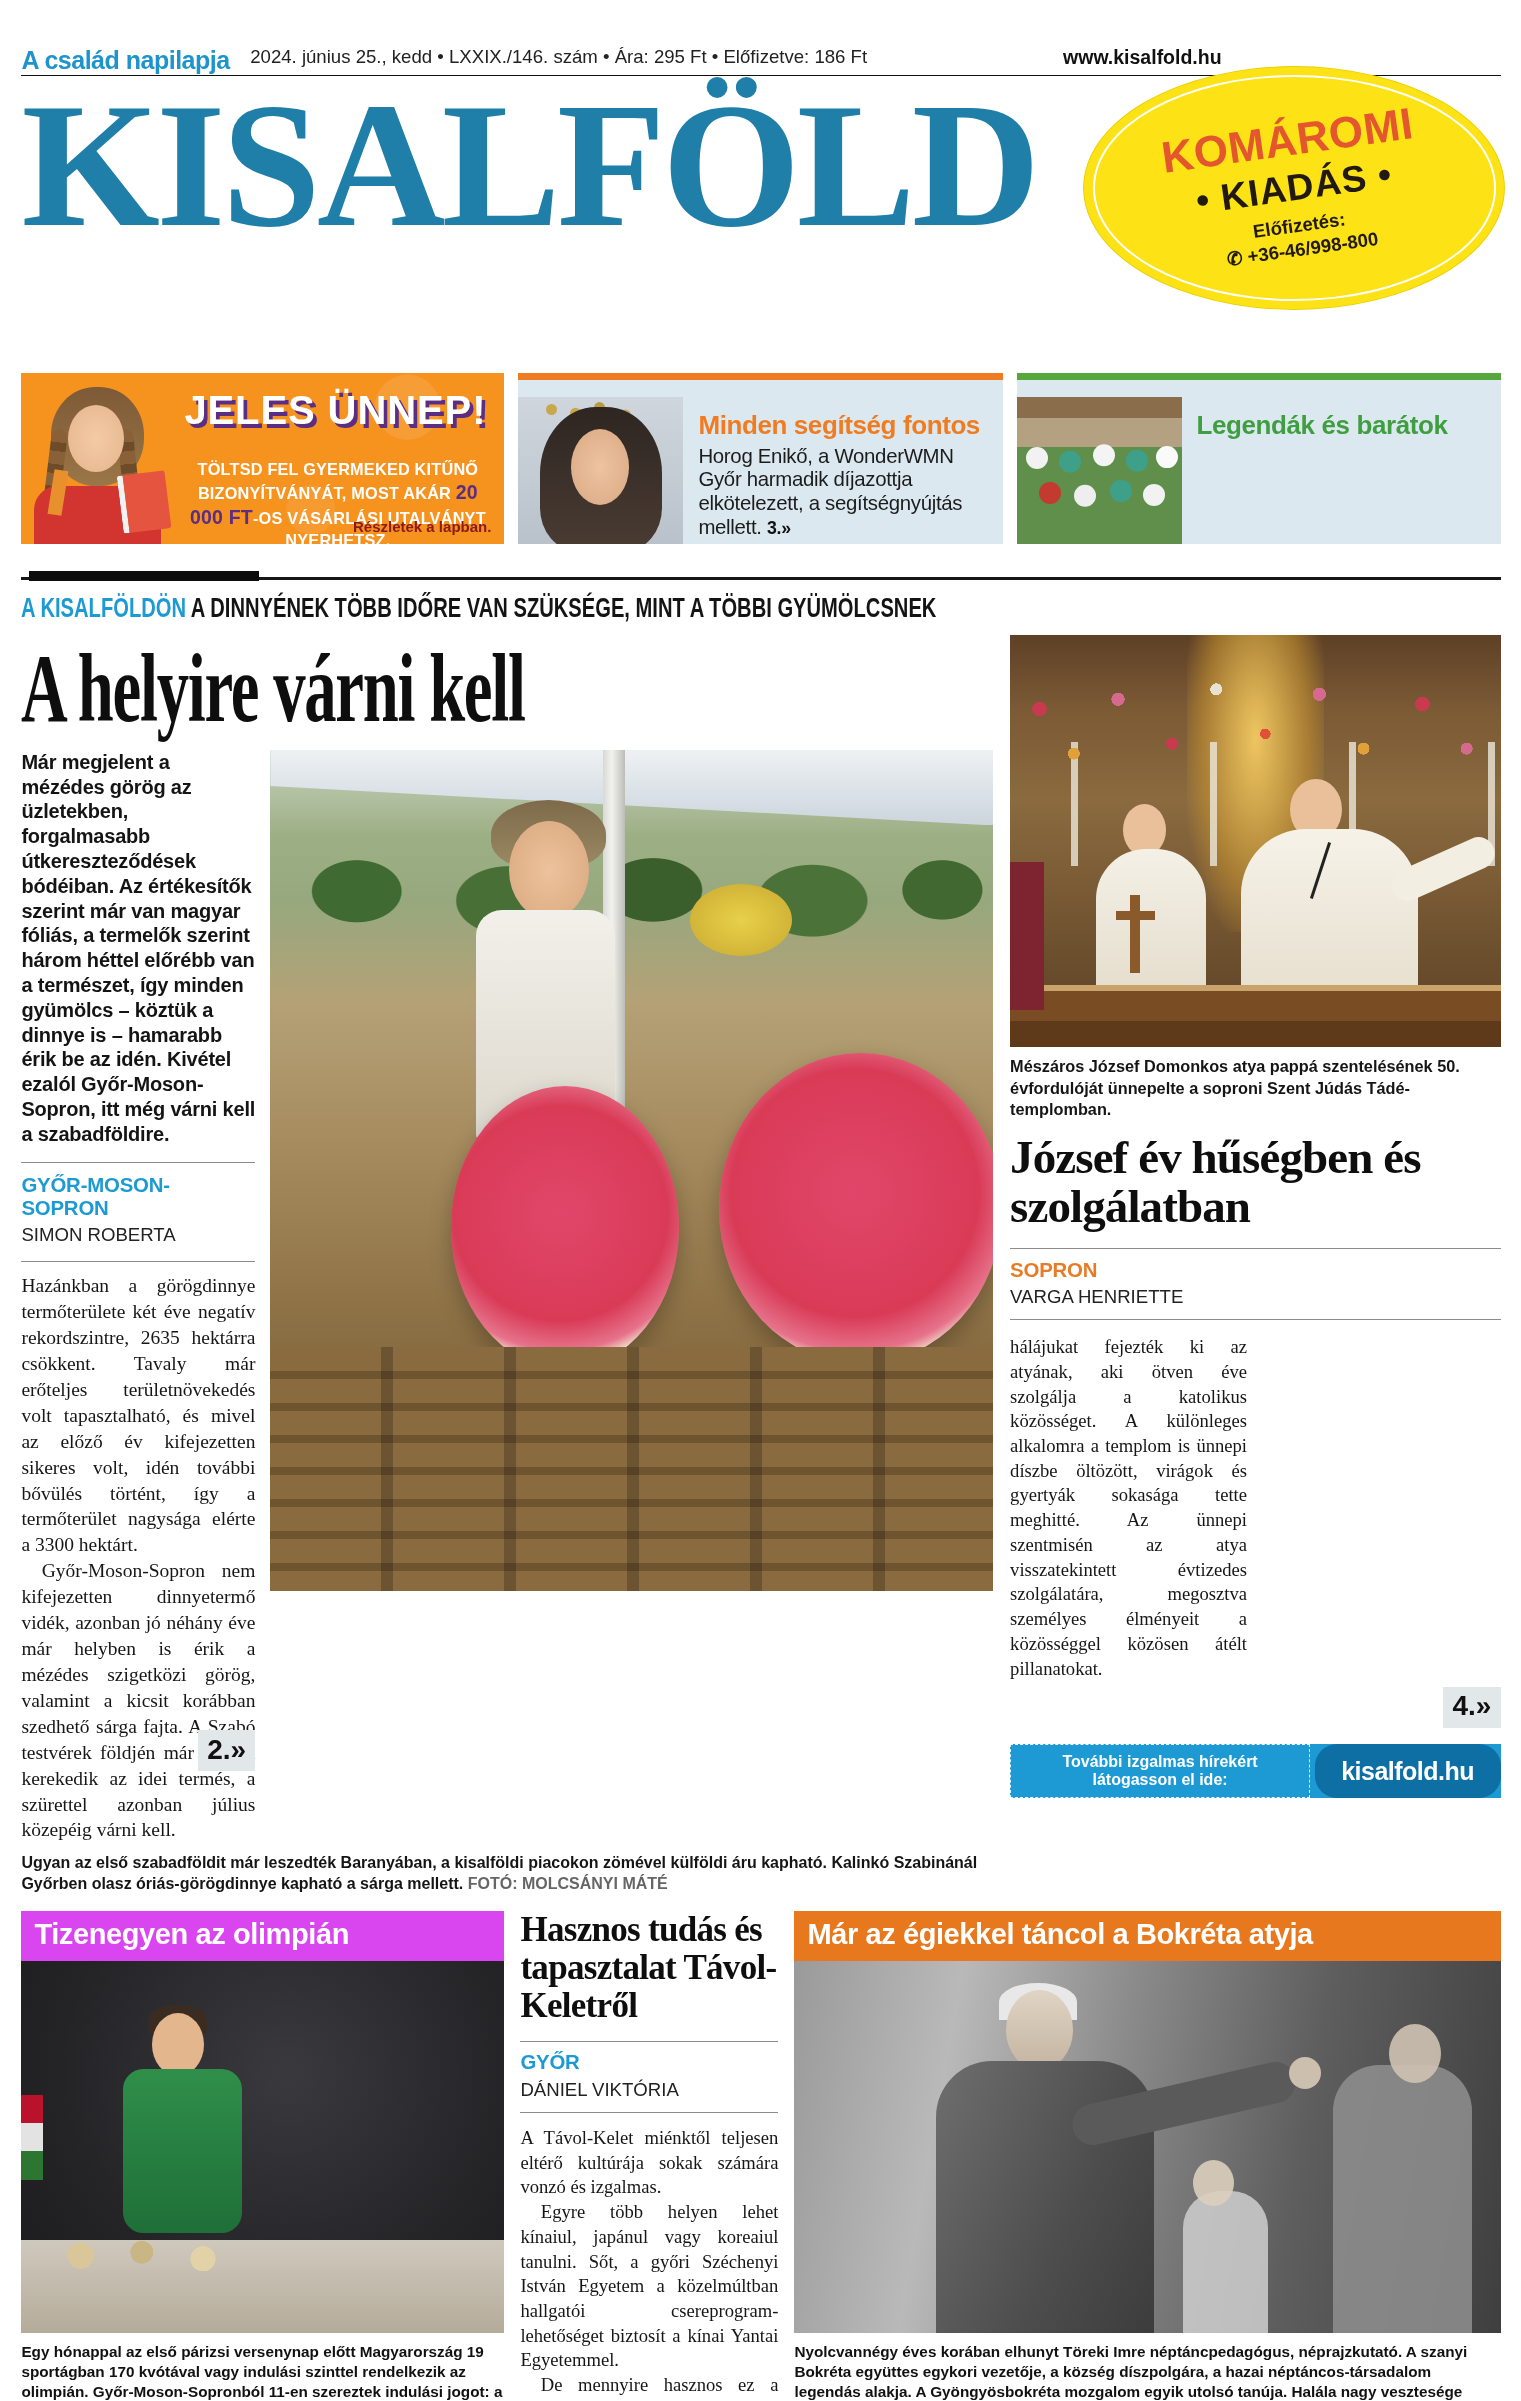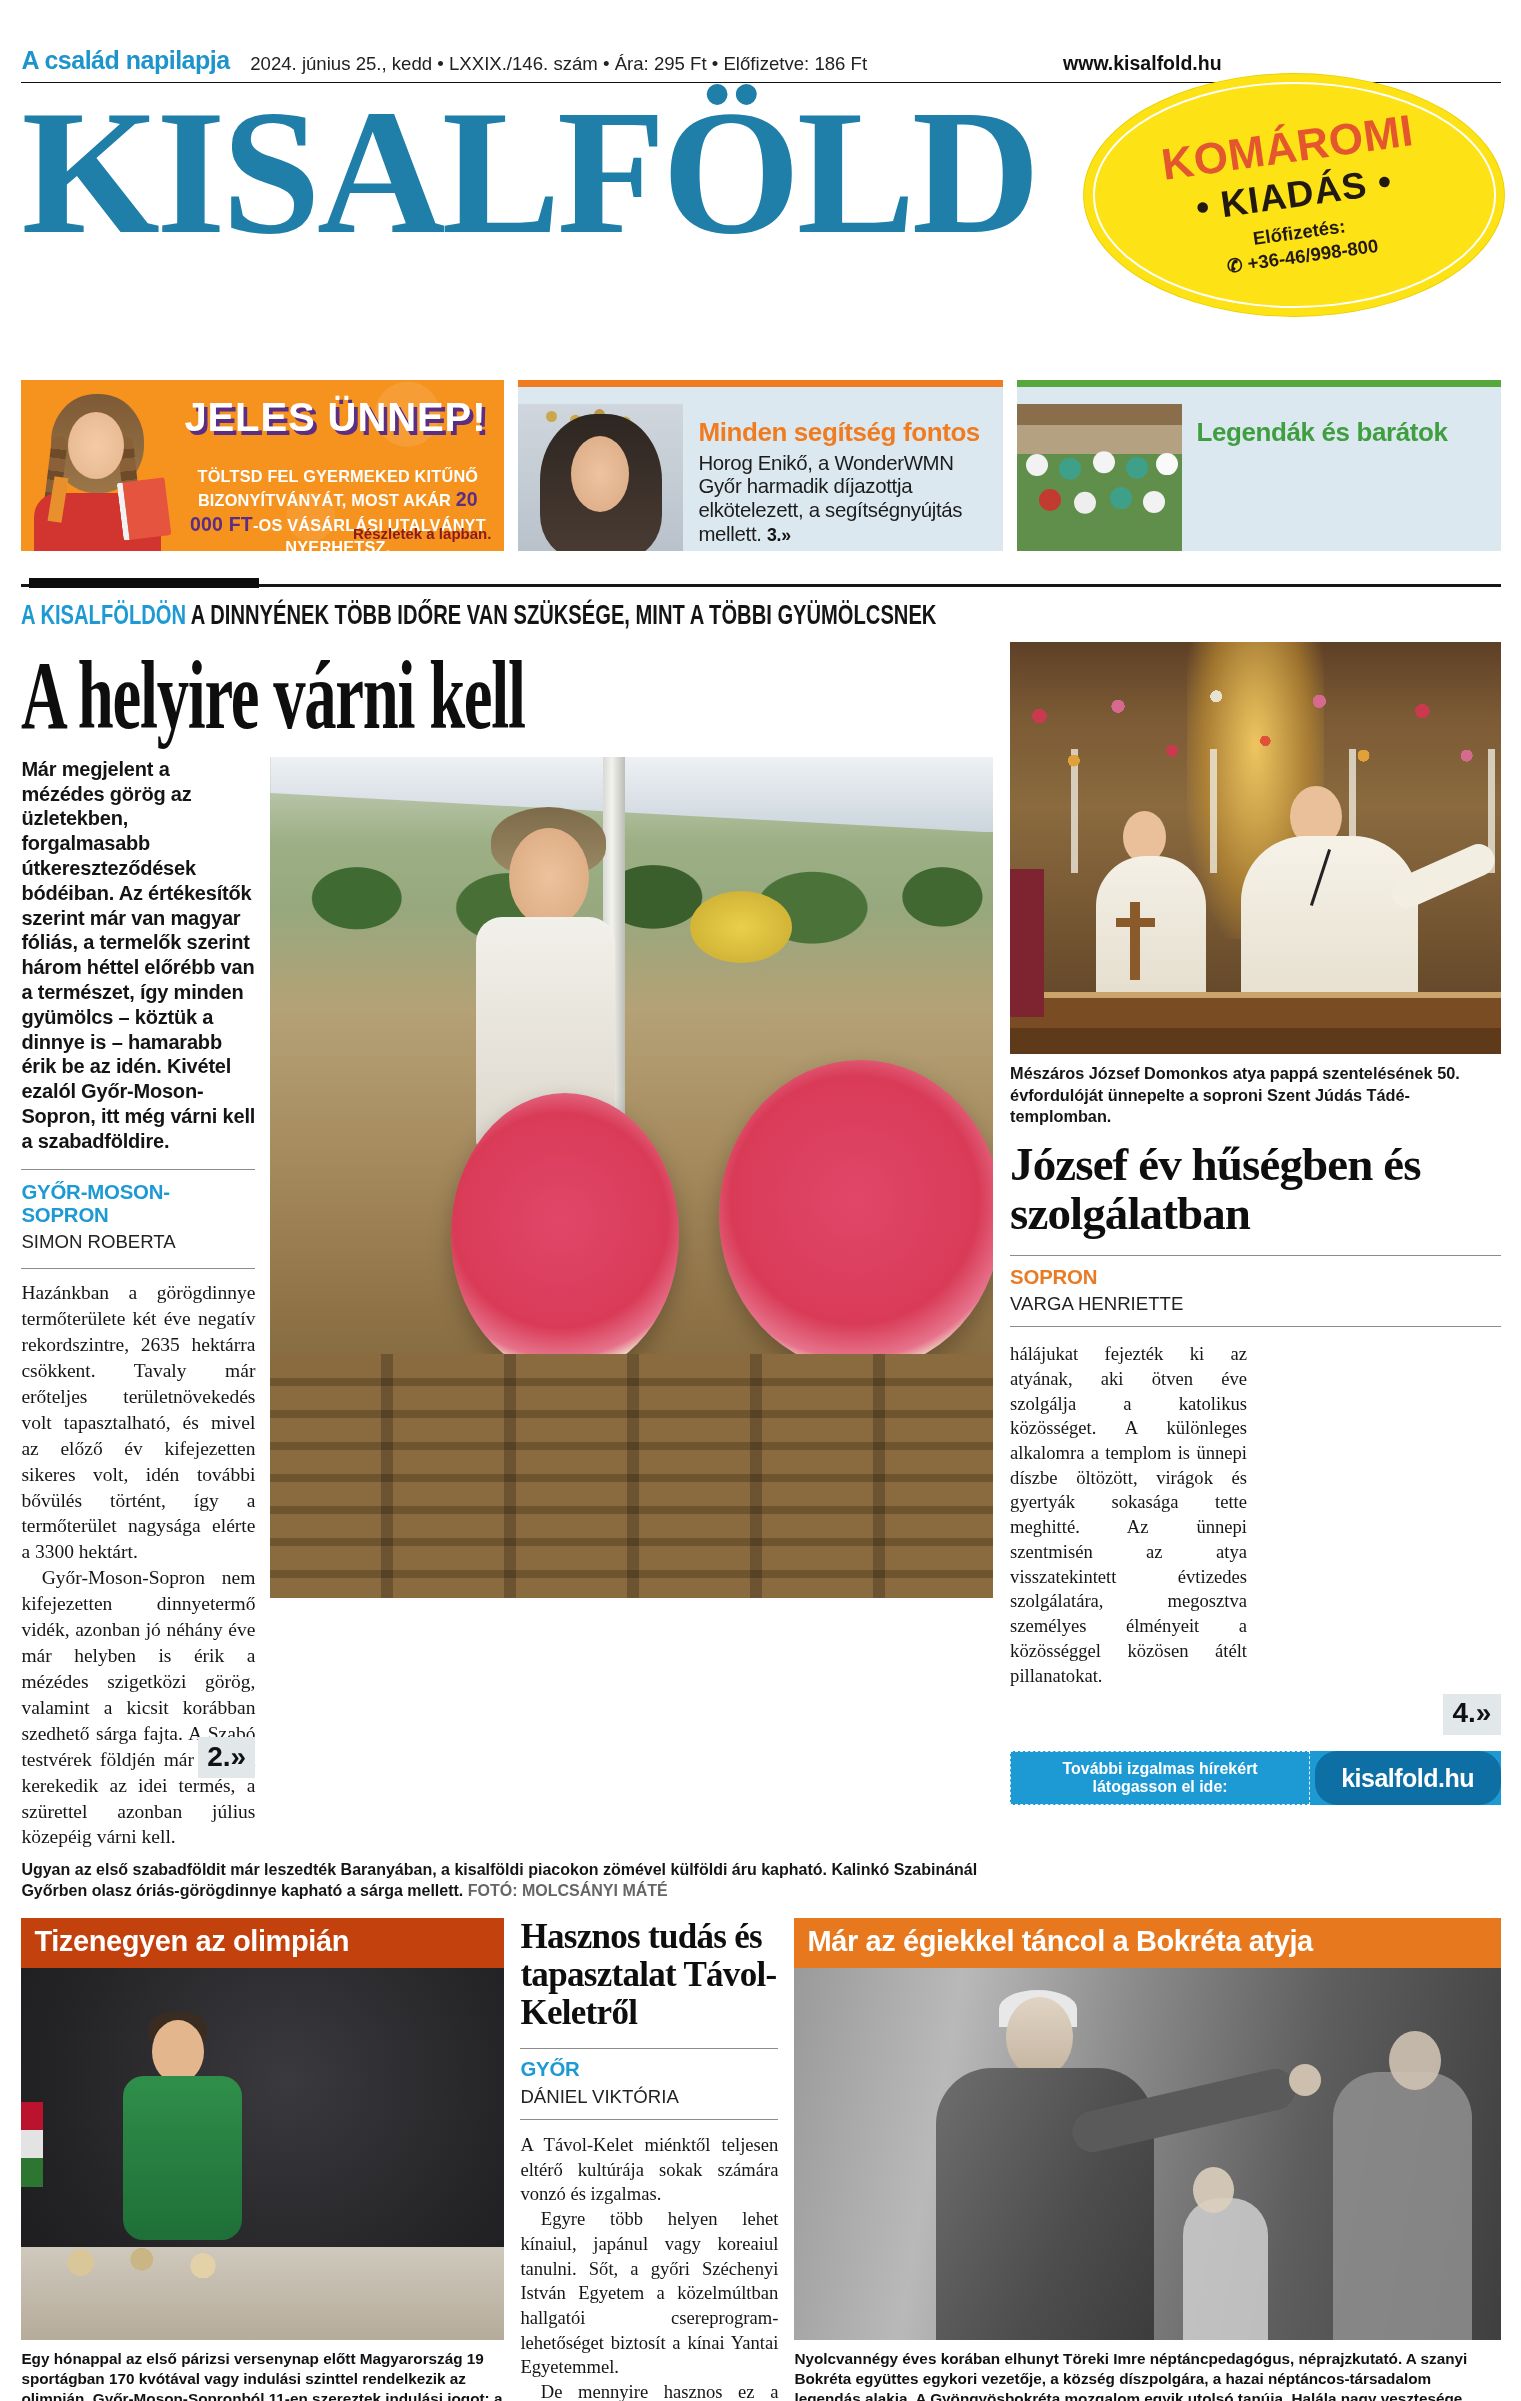--- a/index.html
+++ b/index.html
@@ -3,22 +3,22 @@
 <meta charset="utf-8">
 <title>Kisalföld címlap</title>
 <style>
   * { margin:0; padding:0; box-sizing:border-box; }
   html,body { background:#e9e9e9; }
   body { font-family:"Liberation Sans", sans-serif; color:#1a1a1a; }
   .page { position:relative; width:1522px; height:2401px; margin:0 auto; background:#fff;
           padding:46px 21.4px 0; overflow:hidden; }
 
   
-  .topbar { display:flex; align-items:flex-end; gap:15px; border-bottom:1.9px solid #111;
-            padding-bottom:7px; }
+  .topbar { display:flex; align-items:flex-start; gap:15px; border-bottom:1.9px solid #111;
+            padding-bottom:0; }
   .tagline { font-size:25px; font-weight:800; color:#1d94cc; letter-spacing:-0.5px; white-space:nowrap; }
   .issuemeta { flex:1; font-size:18.6px; color:#222; margin-left:5.6px; }
   .website { font-size:19.5px; font-weight:800; color:#111; margin-right:279px; }
 
   
   .masthead-row { position:relative; height:223px; }
   .masthead { font-family:"Liberation Serif", serif; font-weight:700; font-size:178px;
               line-height:0.98; letter-spacing:-3.7px; color:#1f7fa8; margin-top:1.9px; }
   .badge { position:absolute; right:-3.7px; top:-11px; width:420px; height:242px; z-index:6;
            background:#fde215; border-radius:50%; box-shadow:0 0 0 0.9px #e8cf00; }
@@ -185,21 +185,21 @@
   .aside-refrow { text-align:right; margin-top:5.6px; }
   .bluebox { margin-top:16.7px; height:54px; background:#1d9ad3; display:flex; padding:0; gap:4.6px; }
   .bluebox-left { flex:1; border:1.9px dashed rgba(255,255,255,.9); color:#fff; font-size:16px; font-weight:600;
                   display:flex; align-items:center; justify-content:center; text-align:center; line-height:1.15; padding:0 7.4px; }
   .bluebox-right { width:186px; background:#0d6fa3; color:#fff; font-weight:800; font-size:25px;
                    display:flex; align-items:center; justify-content:center; letter-spacing:-0.5px;border-radius:22px; }
 
   
   .bottom-grid { display:grid; grid-template-columns:483px 258px 1fr; column-gap:16px; margin-top:16.7px; }
   .sec-bar { color:#fff; font-weight:800; font-size:29px; padding:7.4px 13px 9.3px; letter-spacing:-0.4px; }
-  .sec-bar.green { background:#c2410c; }
+  .sec-bar.green { background:#d946ef; }
   .sec-bar.orange { background:#e8781e; }
   .photo-olymp { height:372px; background:radial-gradient(ellipse at 55% 30%, #3a3a3e, #242427 60%, #1a1a1c); }
   .ol-flag { position:absolute; left:0; top:36%; width:22px; height:85px;
              background:linear-gradient(180deg,#c8102e 0 33%, #f4f4f4 33% 66%, #2e7d32 66%); opacity:.92; }
   .ol-head { position:absolute; left:27%; top:14%; width:52px; height:63px; border-radius:50%; background:#e3b68e; }
   .ol-hairtop { position:absolute; left:26.5%; top:12%; width:58px; height:28px; border-radius:50% 50% 0 0; background:#3a2c20; }
   .ol-torso { position:absolute; left:21%; top:29%; width:119px; height:164px; border-radius:20.4px;
               background:linear-gradient(#2f8f4a,#1f6f38); }
   .ol-table { position:absolute; bottom:0; left:0; right:0; height:25%;
               background:linear-gradient(#cfc9bd,#b5ab9a); }

